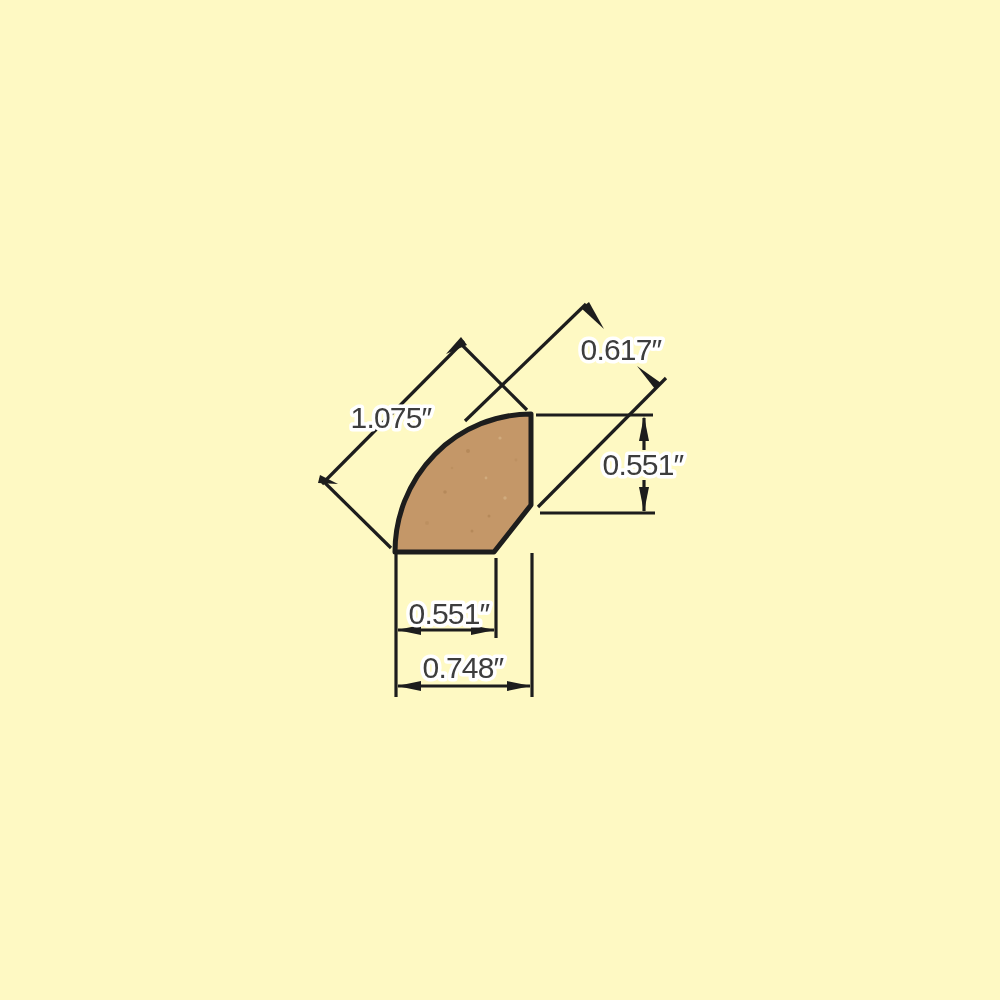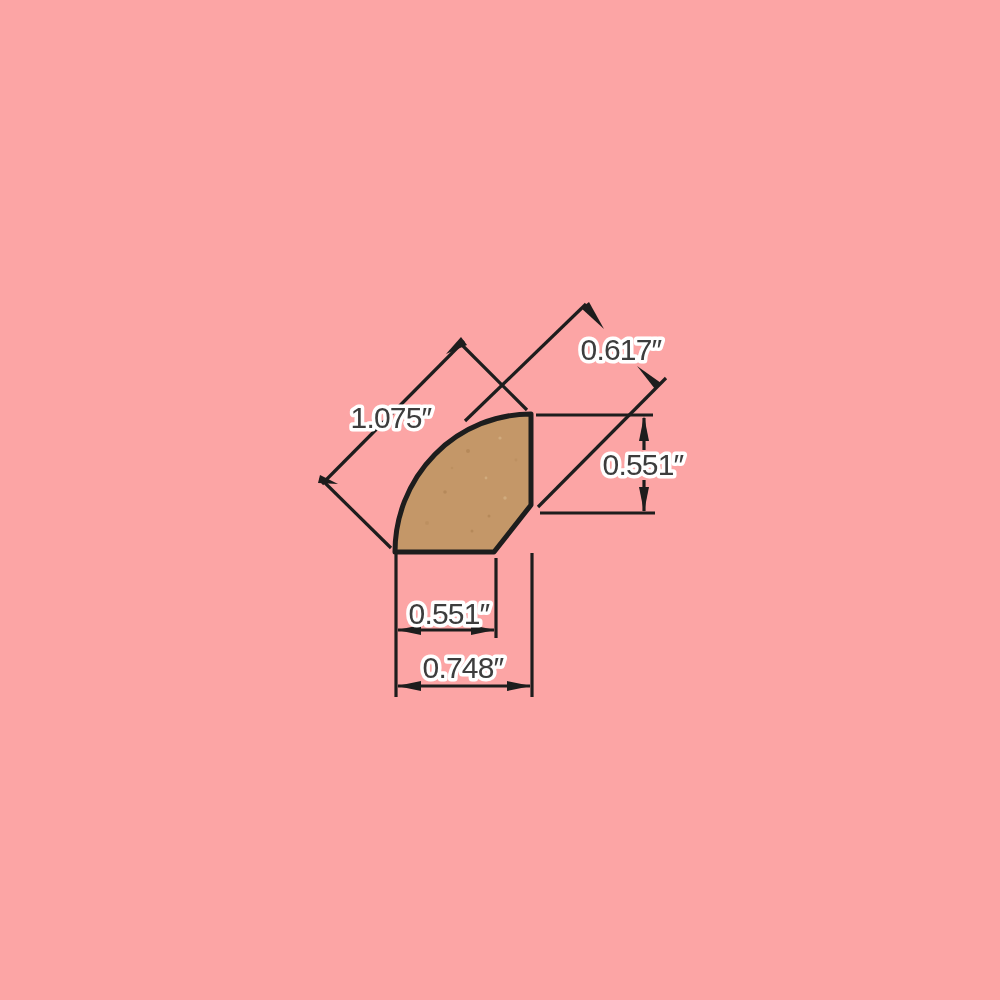--- a/index.html
+++ b/index.html
@@ -4,21 +4,21 @@
 <style>
   html, body {
     margin: 0;
     padding: 0;
     background: #ffffff;
   }
   .stage {
     position: relative;
     width: 1000px;
     height: 1000px;
-    background: #fca5a5;
+    background: #fef9c3;
     overflow: hidden;
     font-family: "Liberation Sans", "DejaVu Sans", sans-serif;
   }
   svg { display: block; }
   .dim-text {
     font-family: "Liberation Sans", "DejaVu Sans", sans-serif;
     font-size: 30px;
     letter-spacing: -0.8px;
     fill: #3d3d3d;
     text-anchor: middle;

